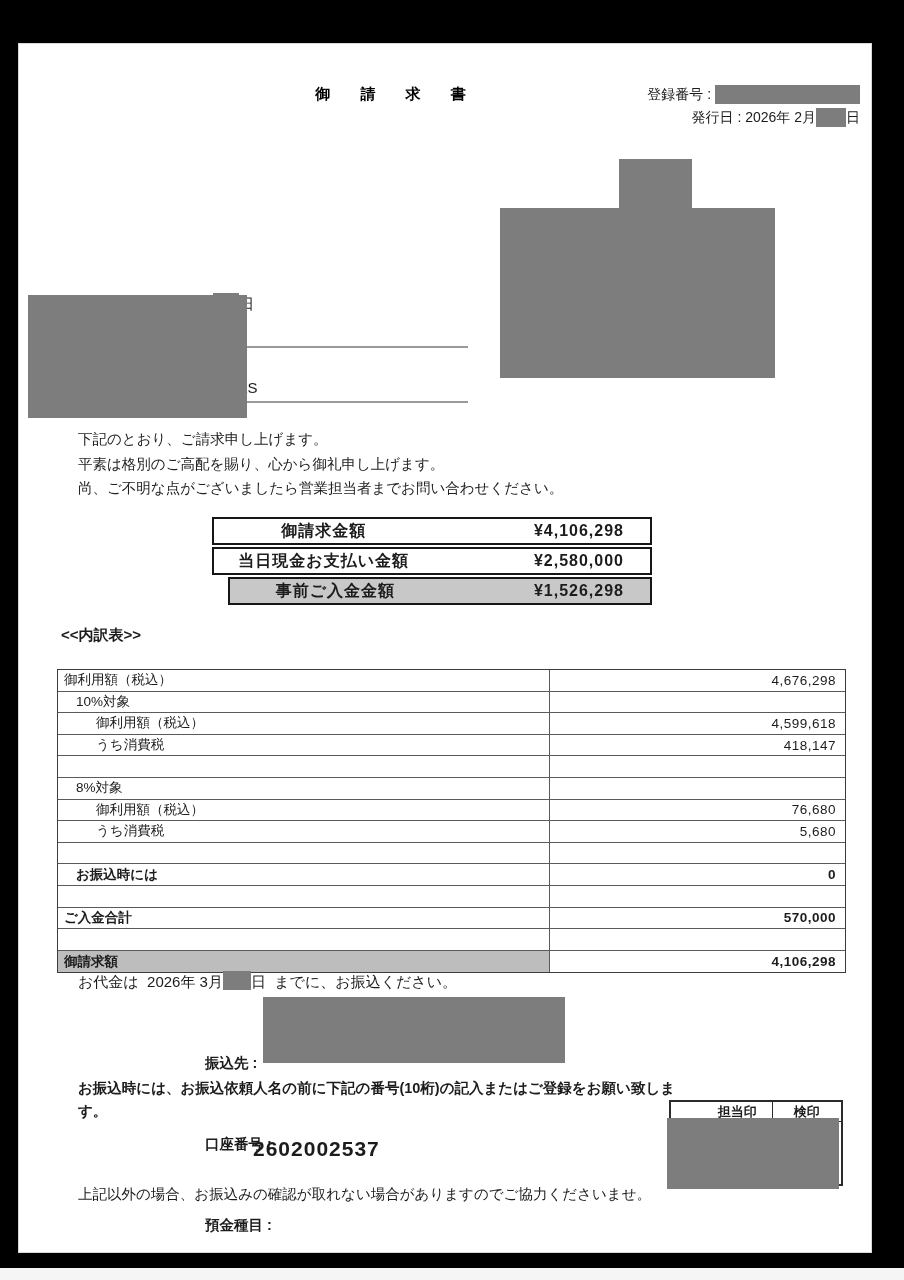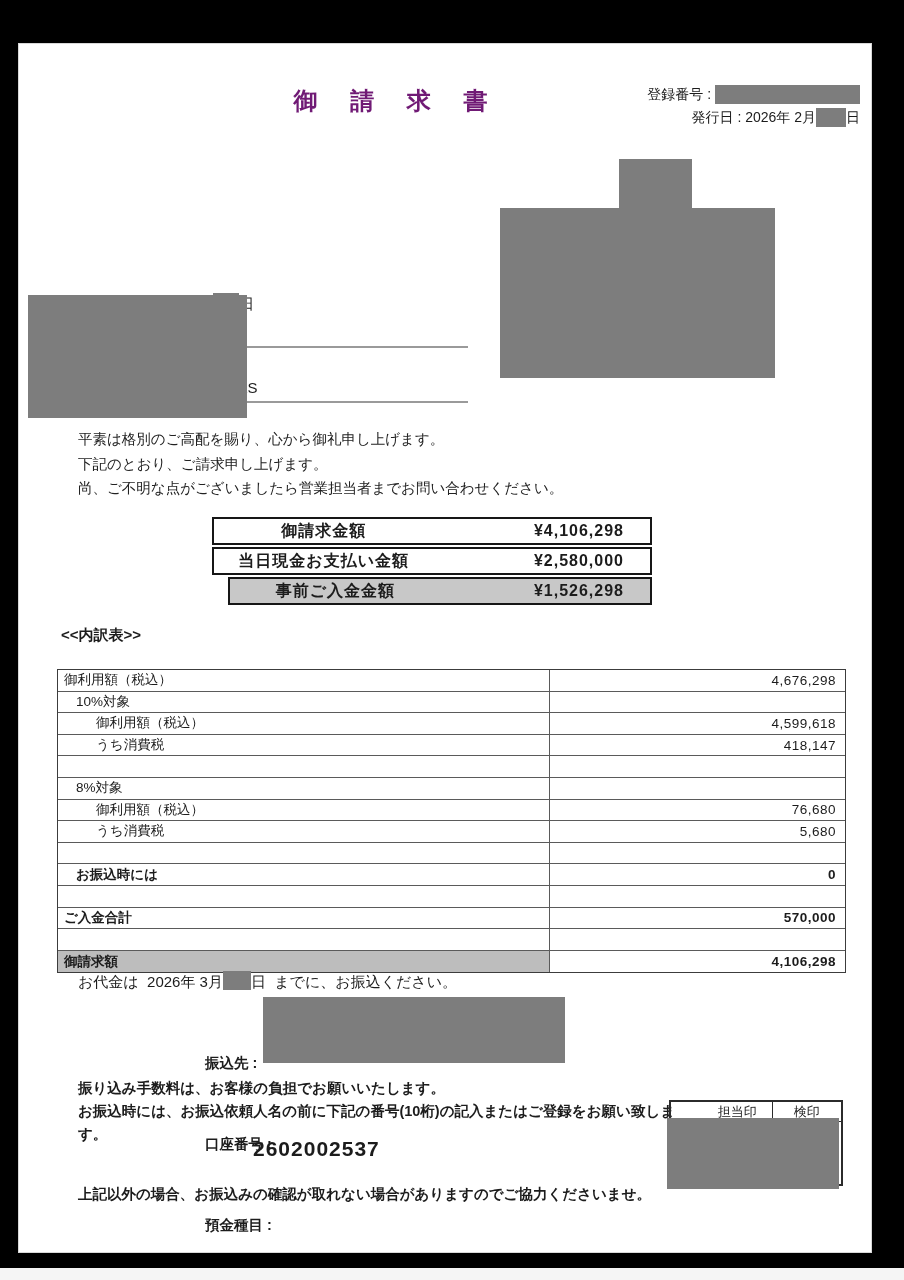--- a/index.html
+++ b/index.html
@@ -21,22 +21,22 @@
   .bottom-strip {
     position:absolute; left:0; bottom:0; width:904px; height:12px;
     background:#f5f5f5;
   }
   .redact { background:#7d7d7d; position:absolute; }
   .redact-inline { background:#7d7d7d; display:inline-block; vertical-align:-3px; }
 
   
   .doc-title {
     position:absolute; top:42px; left:0; right:96px;
-    text-align:center; font-size:24px; font-weight:bold;
-    letter-spacing:13px; color:#701a75;
+    text-align:center; font-size:15px; font-weight:bold;
+    letter-spacing:13px; color:#000000;
   }
   .head-right {
     position:absolute; top:40px; right:12px; width:290px;
     font-size:14px; line-height:23px;
   }
   .head-line { display:flex; justify-content:flex-end; align-items:center; height:23px; white-space:pre; }
 
   
   .event-block { position:absolute; left:42px; top:191px; font-size:15px; line-height:28px; white-space:pre; }
 
@@ -68,25 +68,25 @@
   .bd-row.bold { font-weight:bold; }
   .bd-row.hl .bd-label { background:#bdbdbd; }
 
   
   .due-line { position:absolute; left:60px; top:928px; font-size:15px; font-weight:normal; white-space:pre; }
   .bank-block { position:absolute; left:187px; top:953px; font-size:14.5px; line-height:27px; font-weight:bold; white-space:pre; }
 
   
   .footer-note { position:absolute; left:60px; top:1034px; width:600px; font-size:14.5px; line-height:23px; font-weight:bold; }
   .transfer-code { position:absolute; left:235px; top:1094px; font-size:21px; font-weight:bold; letter-spacing:1px; }
-  .final-note { position:absolute; left:60px; top:1142px; font-size:14.5px; font-weight:bold; }
+  .final-note { position:absolute; left:60px; top:1142px; font-size:14.5px; font-weight:normal; }
 
   
   .stamp-box { position:absolute; left:651px; top:1057px; width:174px; height:86px; border:2px solid #2b2b2b; }
-  .stamp-head { display:flex; height:20px; border-bottom:1px solid #2b2b2b; font-size:13px; font-weight:normal;margin-left:32px; }
+  .stamp-head { display:flex; height:20px; border-bottom:1px solid #2b2b2b; font-size:13px; font-weight:bold;margin-left:32px; }
   .stamp-cell { flex:1; display:flex; align-items:center; justify-content:center; }
   .stamp-cell:first-child { border-right:1px solid #2b2b2b; }
 </style>
 </head>
 <body>
 
 <div class="page">
 
   <div class="doc-title">御 請 求 書</div>
 
@@ -109,22 +109,22 @@
   <div class="event-block">
     <div><span>御日にち :  </span><span>2026年 3月</span><span class="redact-inline" style="width:26px;height:19px;"></span><span>日</span></div>
     <div><span>会　場　 :  </span><span>AMANDAN HILLS</span></div>
   </div>
 
   <div class="redact" style="left:10px;top:252px;width:219px;height:123px;"></div>
   <div class="sig-line" style="top:303px;"></div>
   <div class="sig-line" style="top:358px;"></div>
 
   <div class="greeting">
+    <div>下記のとおり、ご請求申し上げます。</div>
     <div>平素は格別のご高配を賜り、心から御礼申し上げます。</div>
-    <div>下記のとおり、ご請求申し上げます。</div>
     <div>尚、ご不明な点がございましたら営業担当者までお問い合わせください。</div>
   </div>
 
   <div class="summary">
     <div class="summary-row">
       <span class="summary-label">御請求金額</span>
       <span class="summary-value">¥4,106,298</span>
     </div>
     <div class="summary-row">
       <span class="summary-label">当日現金お支払い金額</span>
@@ -199,21 +199,20 @@
   <div class="due-line"><span>お代金は  2026年 3月</span><span class="redact-inline" style="width:28px;height:19px;"></span><span>日</span><span>  までに、お振込ください。</span></div>
 
   <div class="bank-block">
     <div>振込先 : </div>
     <div>口座番号 : </div>
     <div>預金種目 : </div>
   </div>
   <div class="redact" style="left:245px;top:954px;width:302px;height:66px;"></div>
 
   <div class="footer-note">
-    <div>振り込み手数料は、お客様の負担でお願いいたします。</div>
     <div>お振込時には、お振込依頼人名の前に下記の番号(10桁)の記入またはご登録をお願い致します。</div>
   </div>
   <div class="transfer-code">2602002537</div>
   <div class="final-note">上記以外の場合、お振込みの確認が取れない場合がありますのでご協力くださいませ。</div>
 
   <div class="stamp-box">
     <div class="stamp-head">
       <span class="stamp-cell">担当印</span>
       <span class="stamp-cell">検印</span>
     </div>

